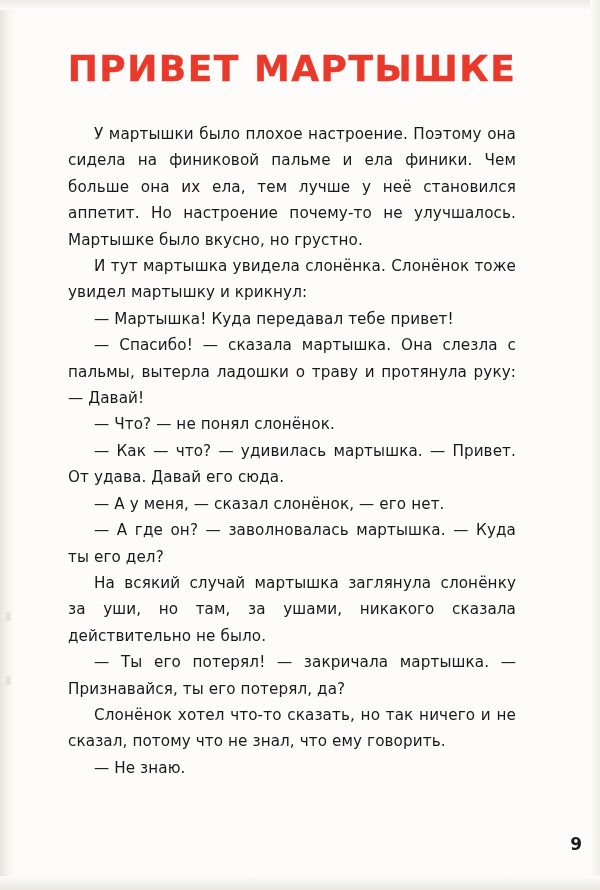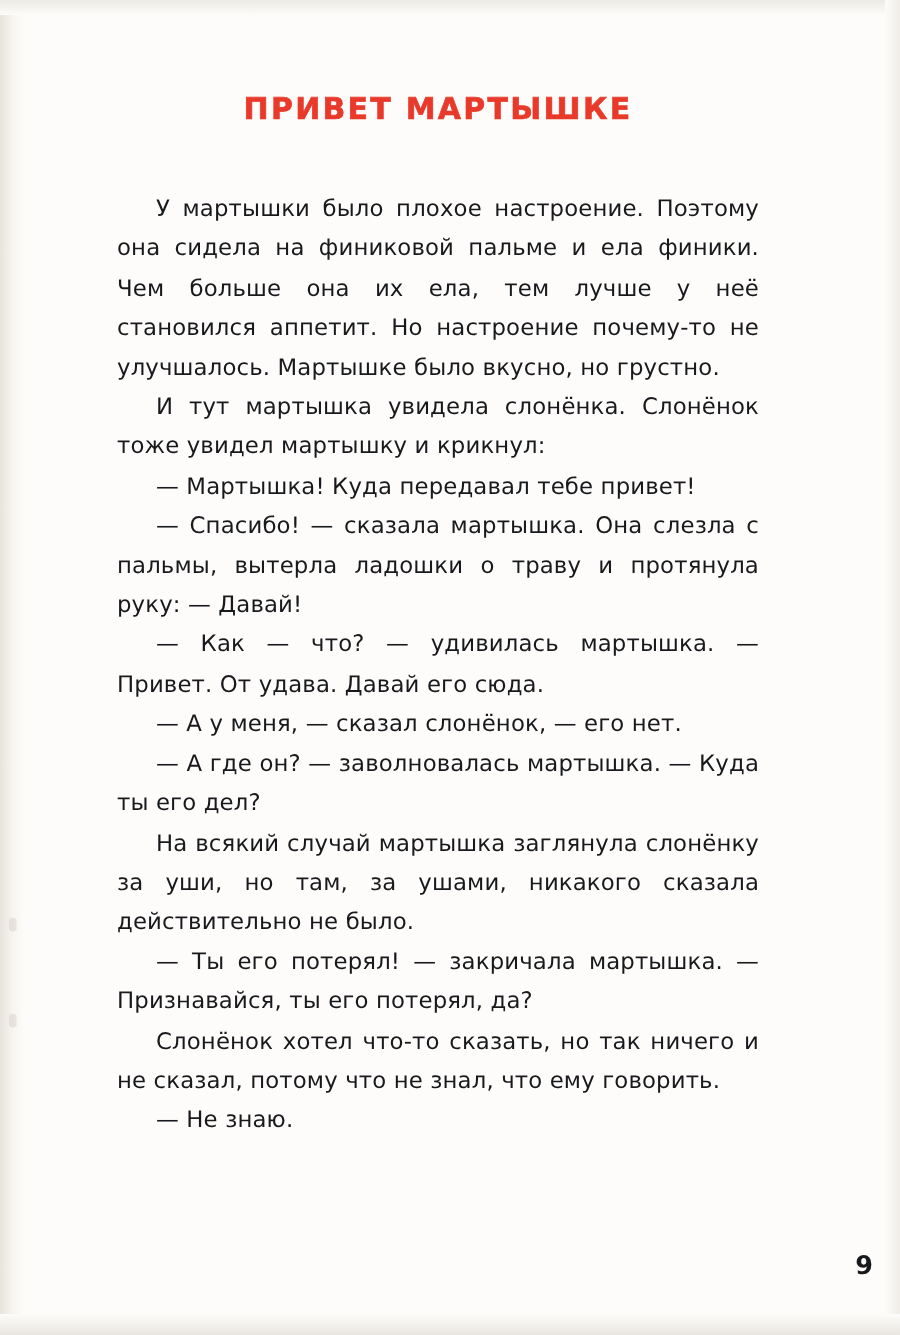--- a/index.html
+++ b/index.html
@@ -55,32 +55,32 @@
   }
   .content {
     position: absolute;
     left: 62px;
     top: 0;
     width: 460px;
     height: 890px;
   }
   .story-title {
     margin: 0;
-    padding-top: 60px;
+    padding-top: 48px;
     text-align: center;
     font-family: "DejaVu Sans", sans-serif;
     font-weight: bold;
-    font-size: 20px;
+    font-size: 36px;
     letter-spacing: 1.5px;
     color: #e8392a;
     text-transform: uppercase;
     -webkit-text-stroke: 0.4px #e8392a;
   }
   .body-text {
-    margin: 16px;
+    margin: 6px;
     padding-top: 26px;
     font-family: "DejaVu Sans", sans-serif;
     font-size: 15.2px;
     line-height: 26.4px;
     color: #17191c;
     text-align: justify;
     text-justify: inter-word;
     letter-spacing: 0.1px;
   }
   .para {
@@ -123,20 +123,21 @@
   <div class="spine-mark" style="top:612px;"></div>
   <div class="spine-mark" style="top:676px;"></div>
 
   <div class="content">
     <h1 class="story-title">ПРИВЕТ МАРТЫШКЕ</h1>
     <div class="body-text">
       <p class="para">У мартышки было плохое настроение. Поэтому она сидела на финиковой пальме и ела финики. Чем больше она их ела, тем лучше у неё становился аппетит. Но настроение почему-то не улучшалось. Мартышке было вкусно, но грустно.</p>
       <p class="para">И тут мартышка увидела слонёнка. Слонёнок тоже увидел мартышку и крикнул:</p>
       <p class="para">— Мартышка! Куда передавал тебе привет!</p>
       <p class="para">— Спасибо! — сказала мартышка. Она слезла с пальмы, вытерла ладошки о траву и протянула руку: — Давай!</p>
+      <p class="para">— Что? — не понял слонёнок.</p>
       <p class="para">— Как — что? — удивилась мартышка. — Привет. От удава. Давай его сюда.</p>
       <p class="para">— А у меня, — сказал слонёнок, — его нет.</p>
       <p class="para">— А где он? — заволновалась мартышка. — Куда ты его дел?</p>
       <p class="para">На всякий случай мартышка заглянула слонёнку за уши, но там, за ушами, никакого сказала действительно не было.</p>
       <p class="para">— Ты его потерял! — закричала мартышка. — Признавайся, ты его потерял, да?</p>
       <p class="para">Слонёнок хотел что-то сказать, но так ничего и не сказал, потому что не знал, что ему говорить.</p>
       <p class="para">— Не знаю.</p>
     </div>
   </div>
 

